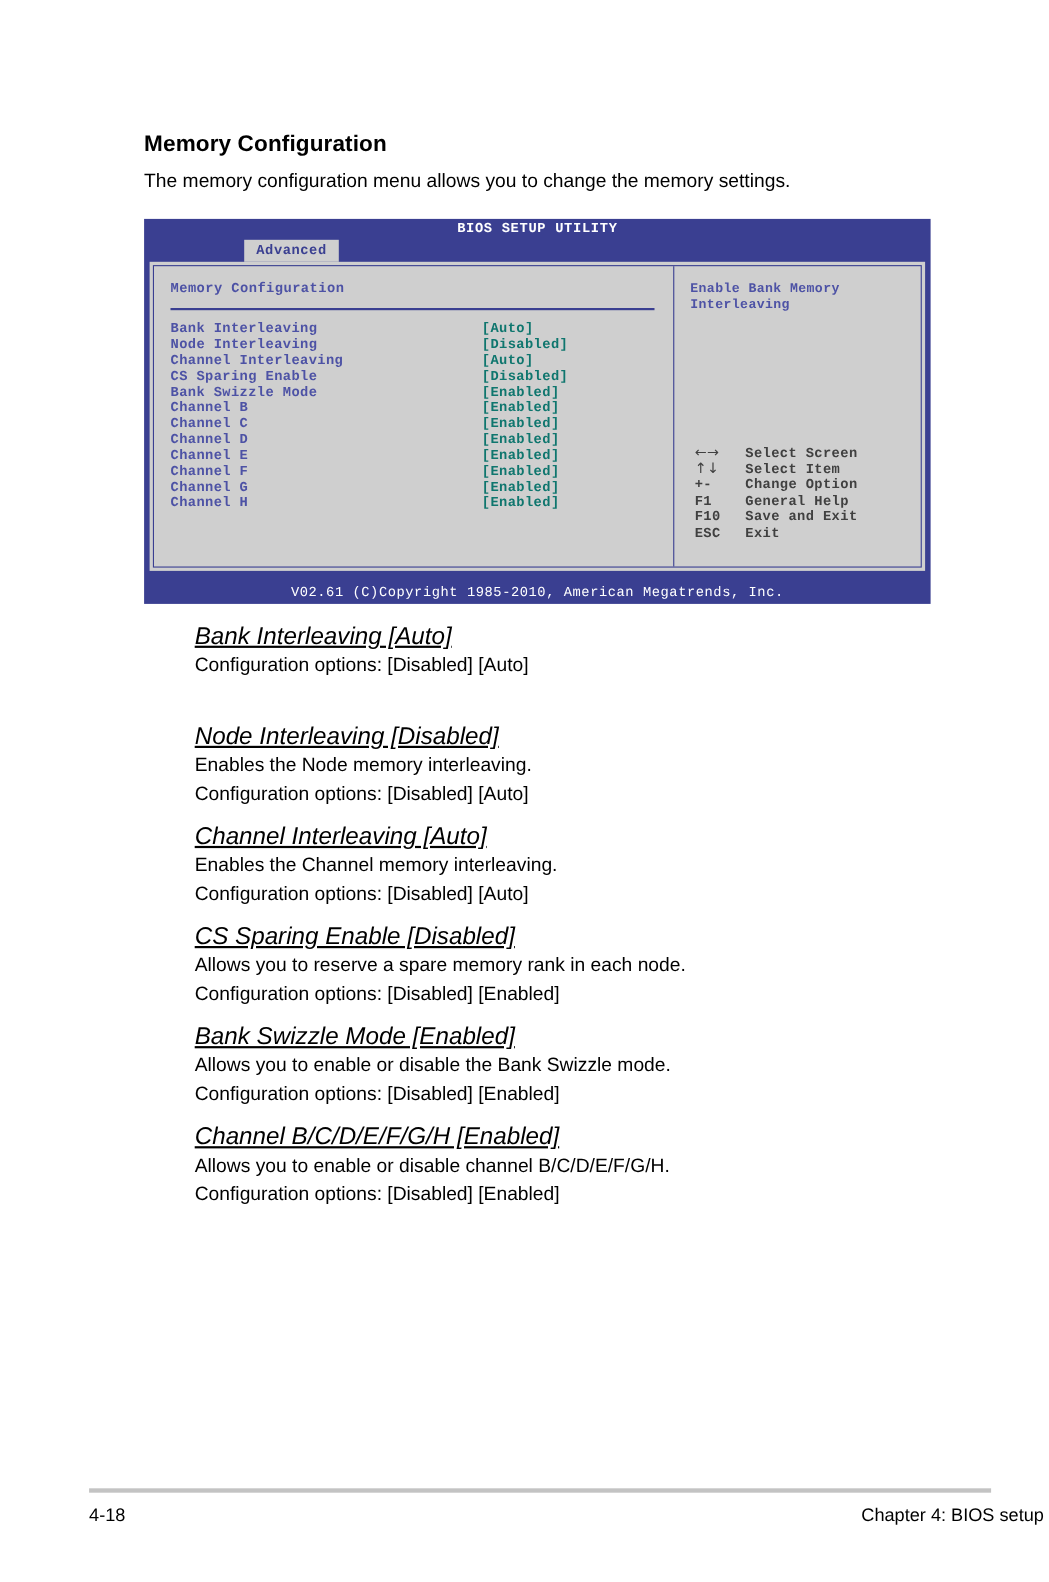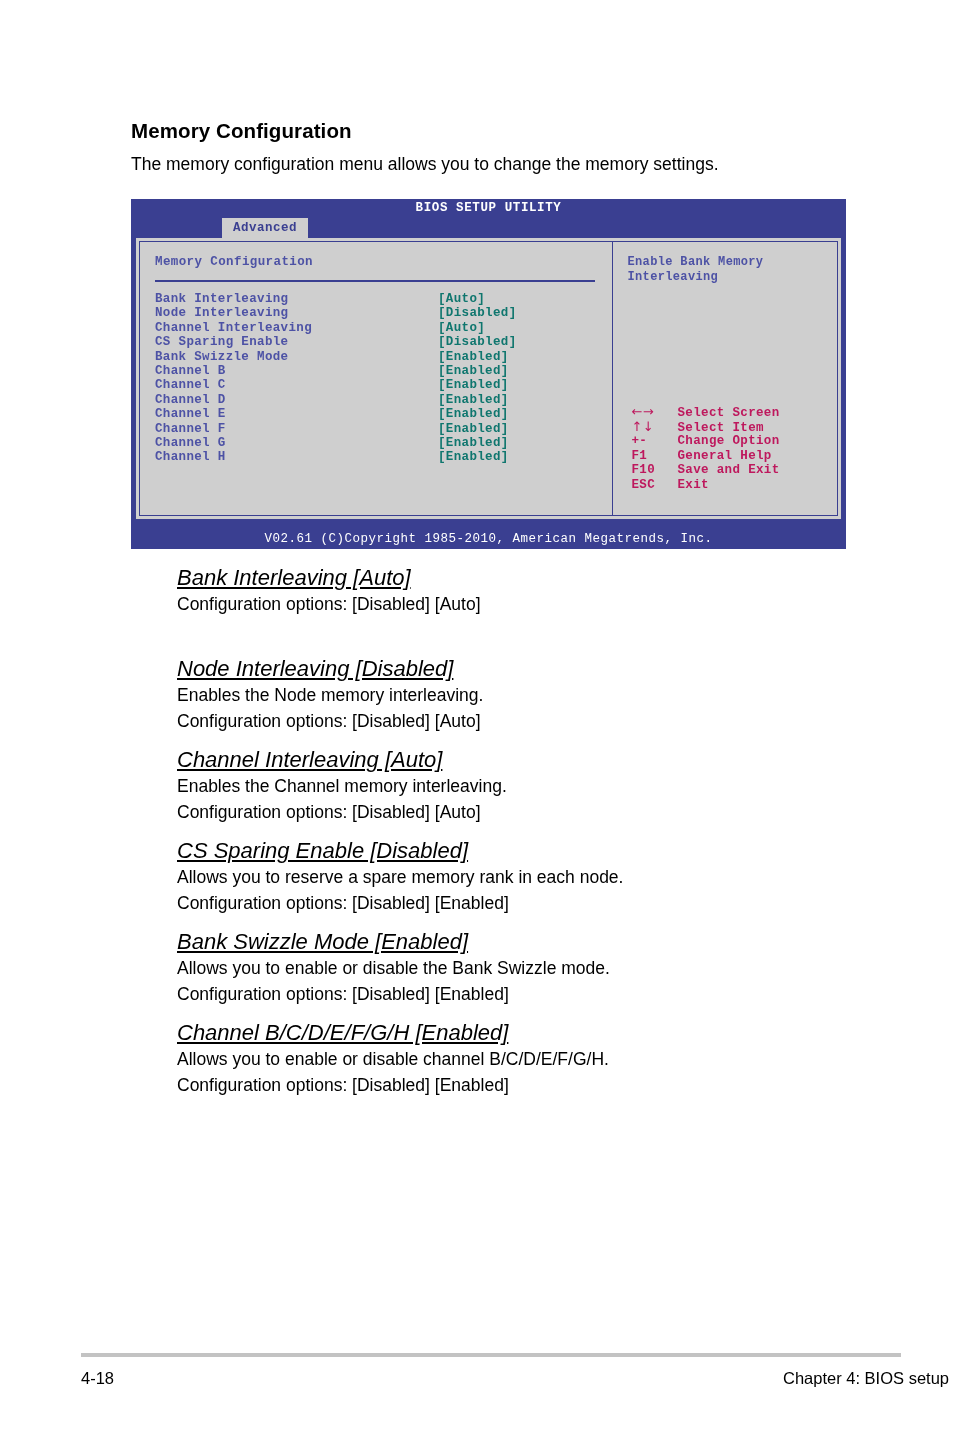--- a/index.html
+++ b/index.html
@@ -192,21 +192,21 @@
   .bios-keys {
     position: absolute;
     left: 17px;
     top: 163px;
   }
   .key-row {
     position: relative;
     height: 14.6px;
     line-height: 14.6px;
     white-space: nowrap;
-    color: #be185d;
+    color: #404040;
     font-size: 12.5px;
     font-weight: bold;
     letter-spacing: 0.35px;
   }
   .key-row .k {
     display: inline-block;
     width: 46px;
   }
   .key-row .k.sym {
     font-family: "DejaVu Sans", sans-serif;

